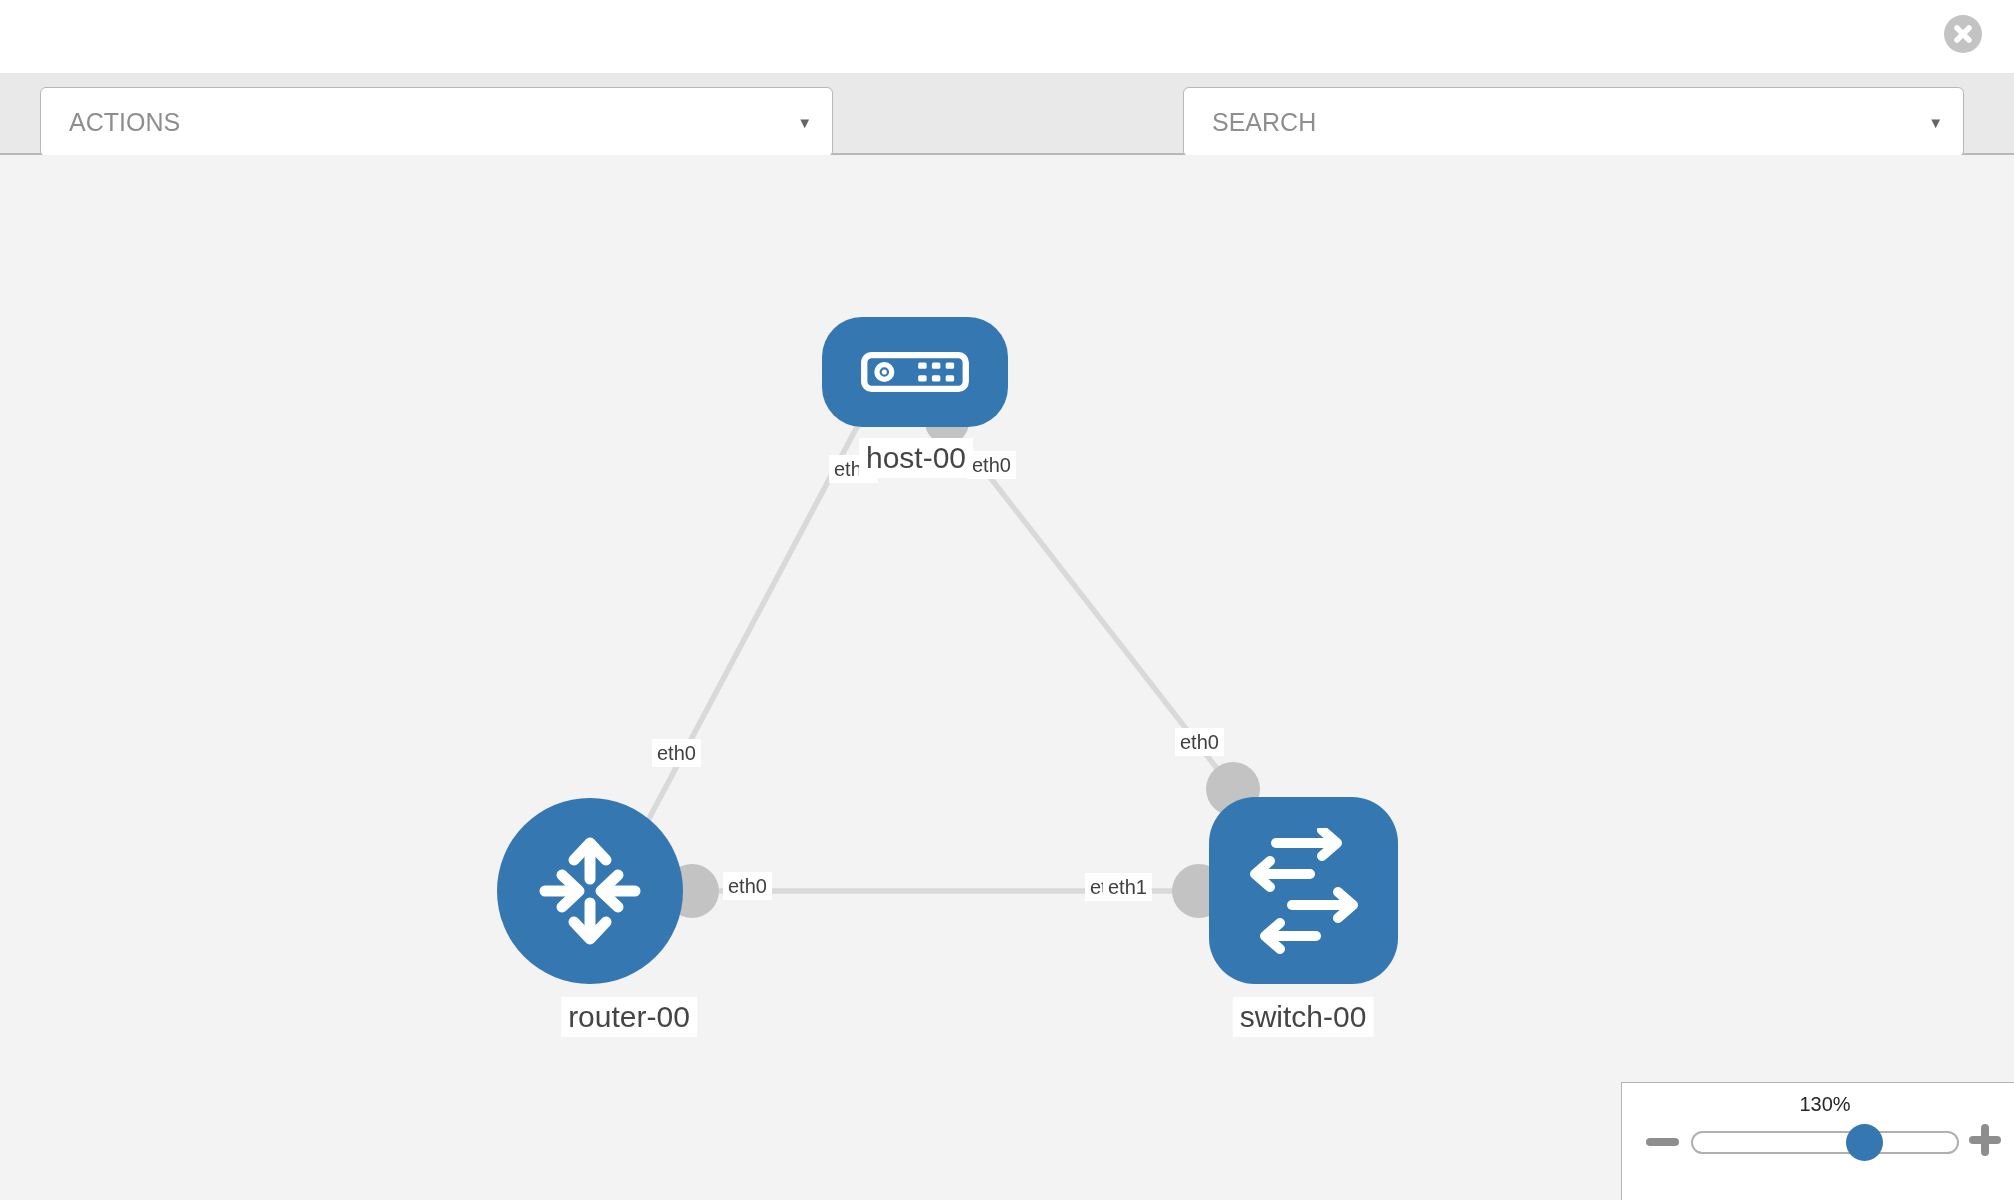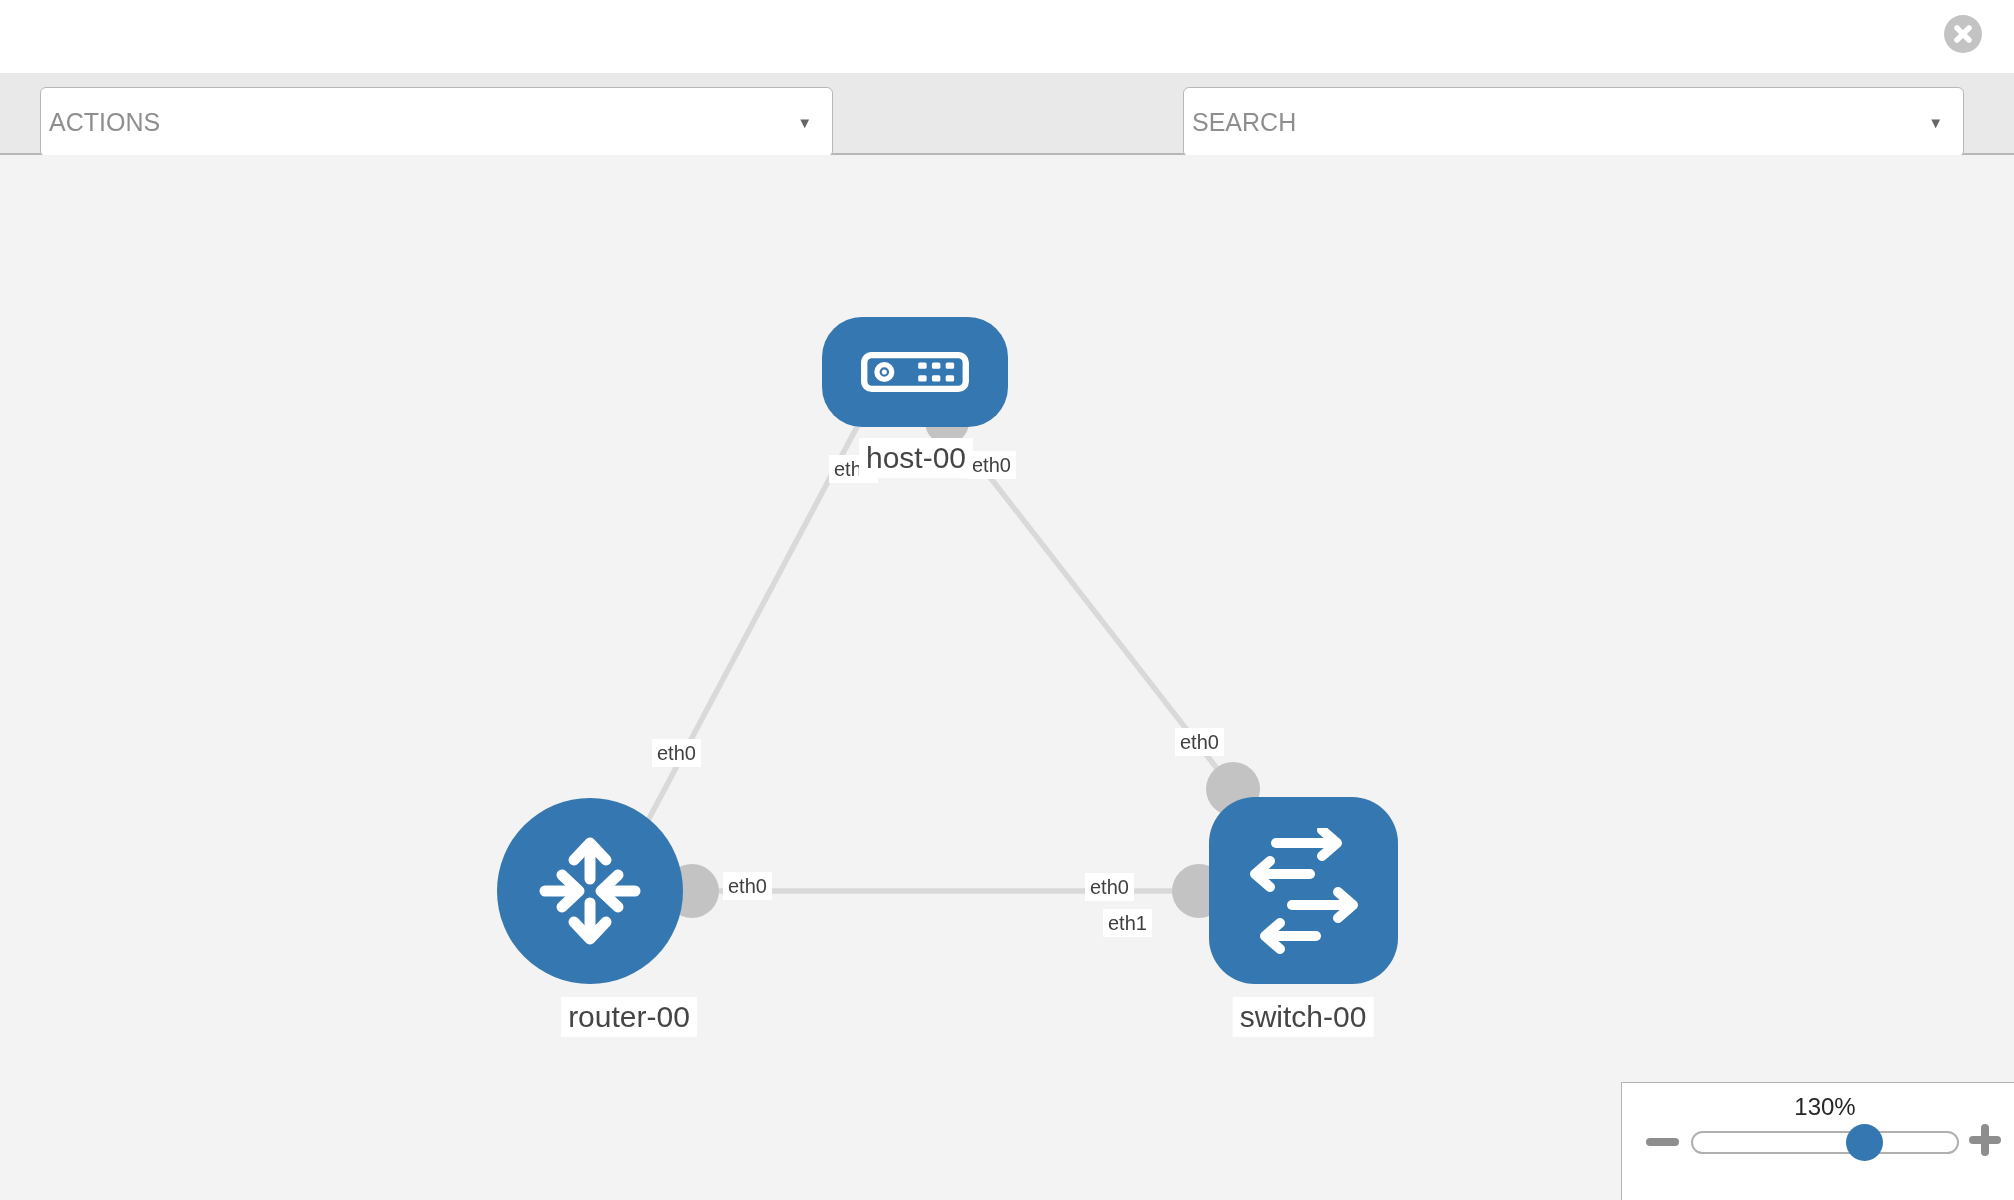--- a/index.html
+++ b/index.html
@@ -12,21 +12,21 @@
   .page-title { position:absolute; left:40px; top:0; height:73px; display:flex; align-items:center;
                 font-size:29px; font-weight:700; color:#4c4c4c; letter-spacing:.2px; }
   .close-btn { position:absolute; left:1944px; top:15px; width:38px; height:38px; border-radius:50%;
                background:#c3c3c3; display:flex; align-items:center; justify-content:center; cursor:pointer; }
 
   
   .toolbar { position:absolute; left:0; top:73px; width:100%; height:82px; background:#e9e9e9;
              border-bottom:2px solid #b8b8b8; }
   .select { position:absolute; top:14px; height:70px; background:#fff; border:1px solid #b7b7b7;
             border-radius:6px; display:flex; align-items:center; justify-content:space-between;
-            padding:0 20px 0 8px; font-size:25px; color:#8e8e8e; cursor:pointer; }
+            padding:0 20px 0 28px; font-size:25px; color:#8e8e8e; cursor:pointer; }
   .select .caret { font-size:15px; color:#666; }
   .select-actions { left:40px; width:793px; }
   .select-search { left:1183px; width:781px; }
   .tool-icon { position:absolute; top:96px; width:44px; height:44px; cursor:pointer; }
   .tool-icon-wrench { left:1050px; }
   .tool-icon-key { left:1118px; }
 
   
   .canvas { position:absolute; left:0; top:155px; width:2014px; height:1045px; background:#f2f3f2; }
   .links-svg { position:absolute; left:0; top:0; width:2014px; height:1045px; }
@@ -35,21 +35,21 @@
   .port { position:absolute; border-radius:50%; background:#c3c3c3; }
   .node { position:absolute; background:#3577b0; display:flex; align-items:center; justify-content:center; cursor:pointer; }
   .iface-label { position:absolute; background:#fff; color:#3f3f3f; font-size:20px; line-height:1.2;
                  padding:2px 5px; white-space:nowrap; }
   .node-label { position:absolute; transform:translateX(-50%); background:#fff; color:#454545; font-size:30px;
                 line-height:1.2; padding:2px 7px; white-space:nowrap; }
 
   
   .zoom-panel { position:absolute; left:1621px; top:927px; width:395px; height:120px; background:#fff;
                 border:1px solid #b3b3b3; }
-  .zoom-value { position:absolute; left:69px; top:10px; width:268px; text-align:center; font-size:24px; color:#262626; }
+  .zoom-value { position:absolute; left:69px; top:10px; width:268px; text-align:center; font-size:20px; color:#262626; }
   .zoom-minus { position:absolute; left:24px; top:55px; width:33px; height:8px; background:#8e8e8e;
                 border-radius:4px; cursor:pointer; }
   .zoom-track { position:absolute; left:69px; top:48px; width:268px; height:23px; background:#fff;
                 border:2px solid #b0b0b0; border-radius:12px; cursor:pointer; }
   .zoom-thumb { position:absolute; left:153px; top:-9px; width:37px; height:37px; border-radius:50%;
                 background:#3577b0; cursor:grab; }
   .zoom-plus { position:absolute; left:347px; top:41px; width:32px; height:32px; cursor:pointer; }
   .zoom-plus .h { position:absolute; left:0; top:12px; width:32px; height:8px; background:#8e8e8e; border-radius:4px; }
   .zoom-plus .v { position:absolute; left:12px; top:0; width:8px; height:32px; background:#8e8e8e; border-radius:4px; }
 </style>
@@ -142,21 +142,21 @@
             <path d="M70 108 H22"></path>
             <path d="M34 95 L19 108 L34 121"></path>
           </svg>
         </div>
         <div class="iface-label" style="left: 829px; top: 300px;">eth0</div>
         <div class="iface-label" style="left: 967px; top: 296px;">eth0</div>
         <div class="iface-label" style="left: 652px; top: 584px;">eth0</div>
         <div class="iface-label" style="left: 1175px; top: 573px;">eth0</div>
         <div class="iface-label" style="left: 723px; top: 717px;">eth0</div>
         <div class="iface-label" style="left: 1085px; top: 718px;">eth0</div>
-        <div class="iface-label" style="left: 1103px; top: 718px; margin-top: 36px;">eth1</div>
+        <div class="iface-label" style="left: 1103px; top: 718px;">eth1</div>
         <div class="node-label" style="left: 916px; top: 283px;">host-00</div>
         <div class="node-label" style="left: 591px; top: 842px; margin-left: 38px;">router-00</div>
         <div class="node-label" style="left: 1303px; top: 842px; text-align: right;">switch-00</div>
       </div>
 
     <div class="zoom-panel">
       <div class="zoom-value">130%</div>
       <div class="zoom-minus"></div>
       <div class="zoom-track">
         <div class="zoom-thumb"></div>

